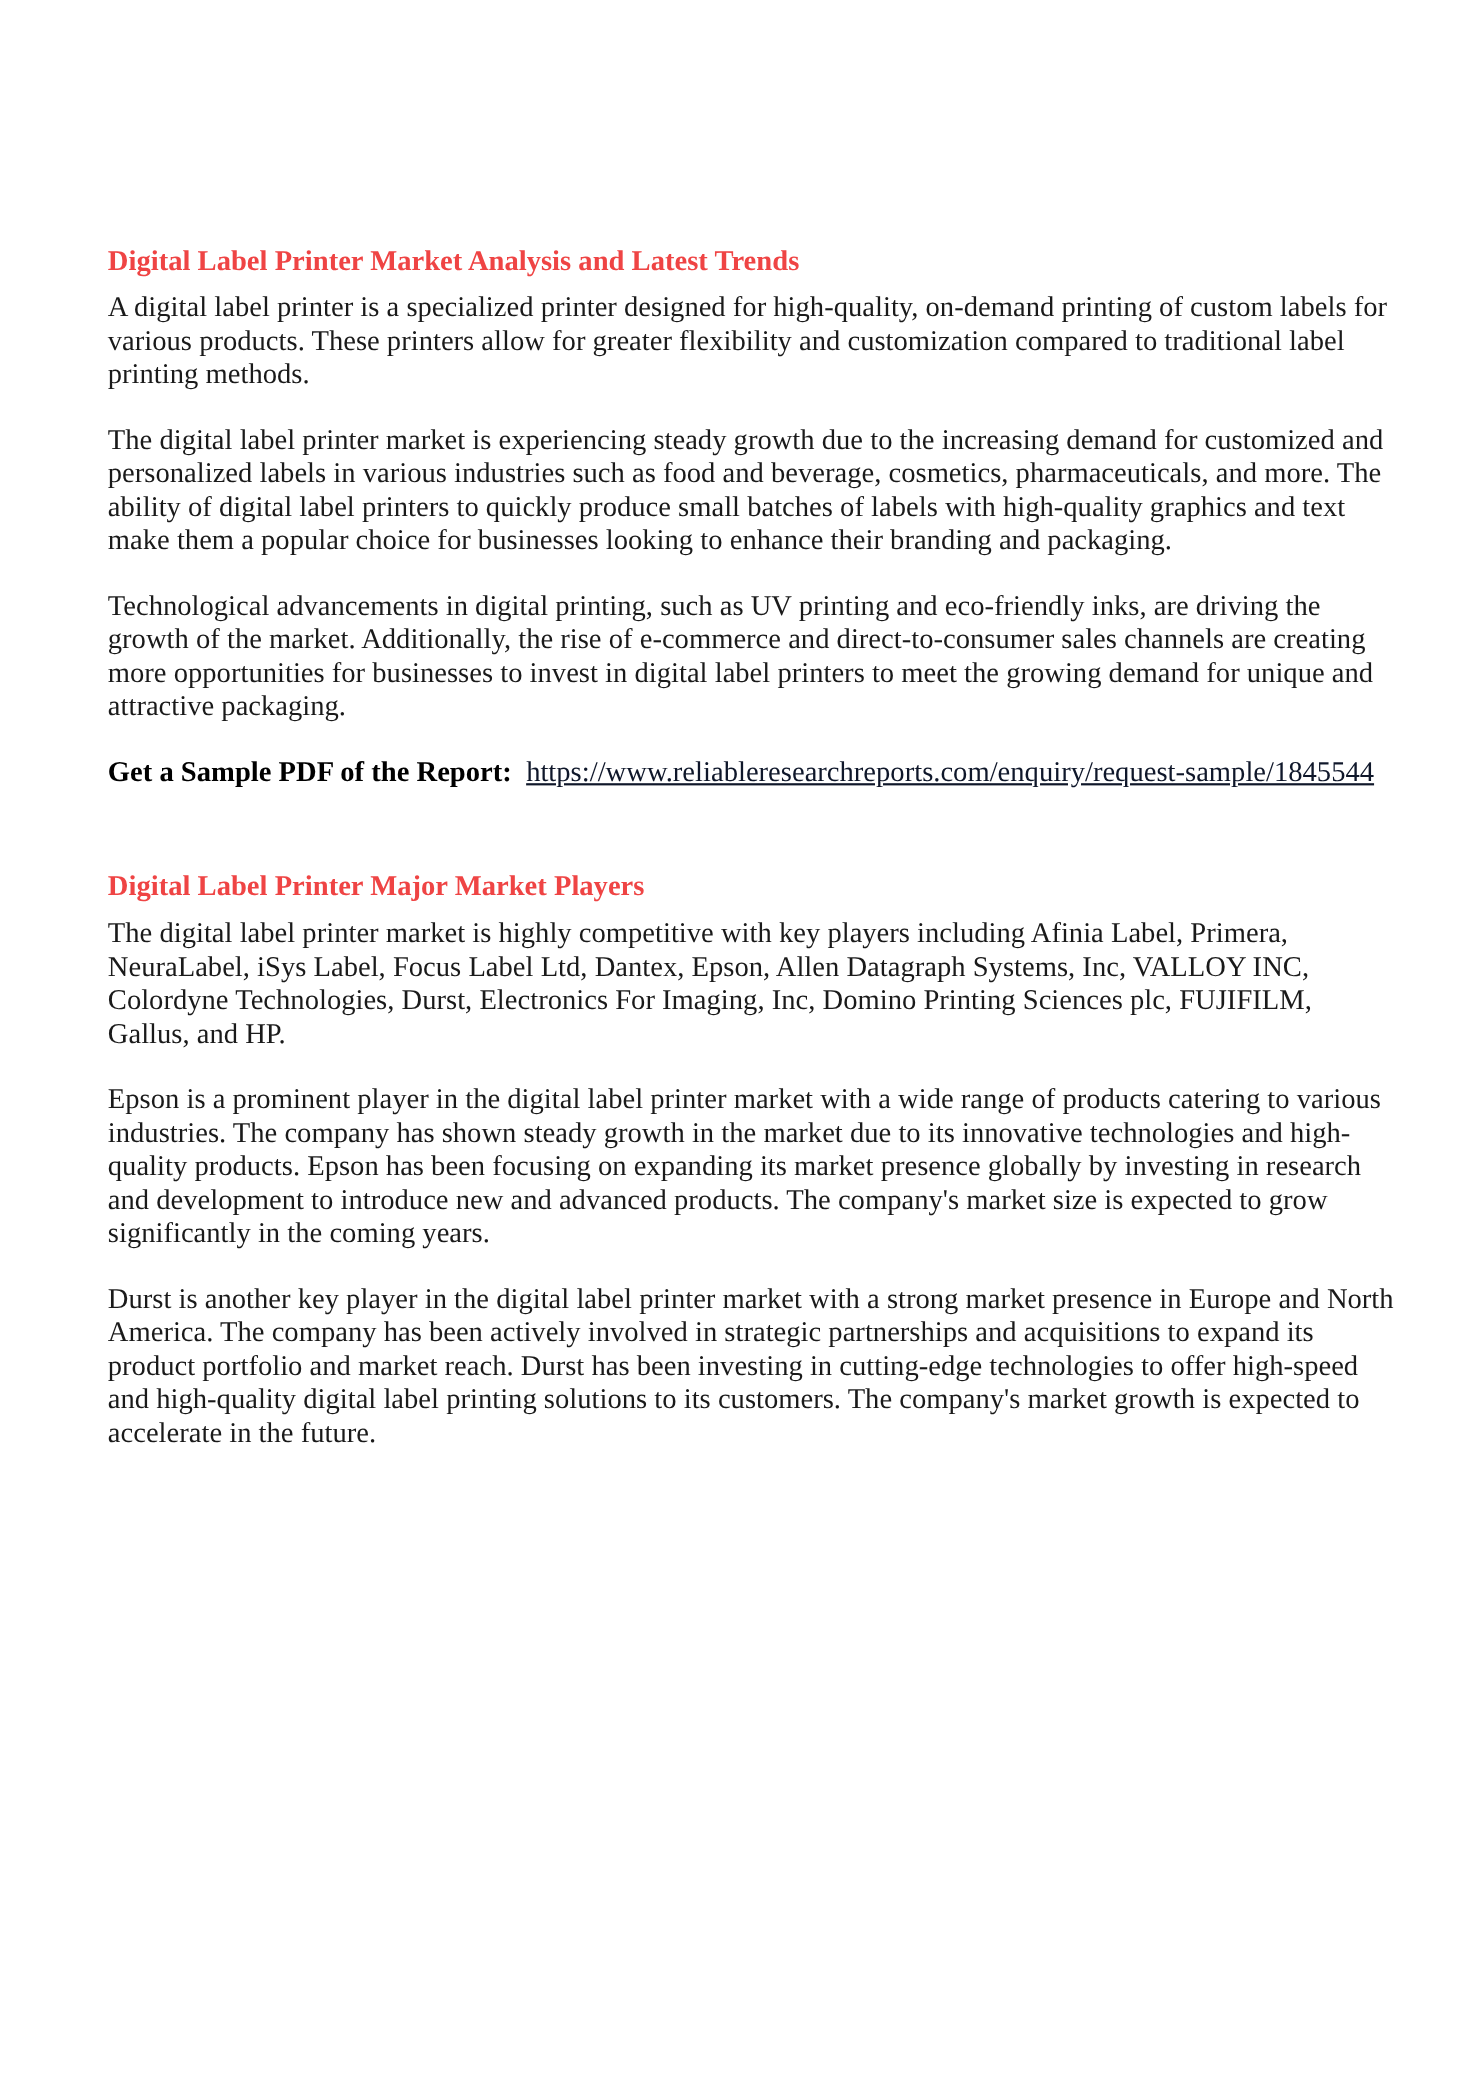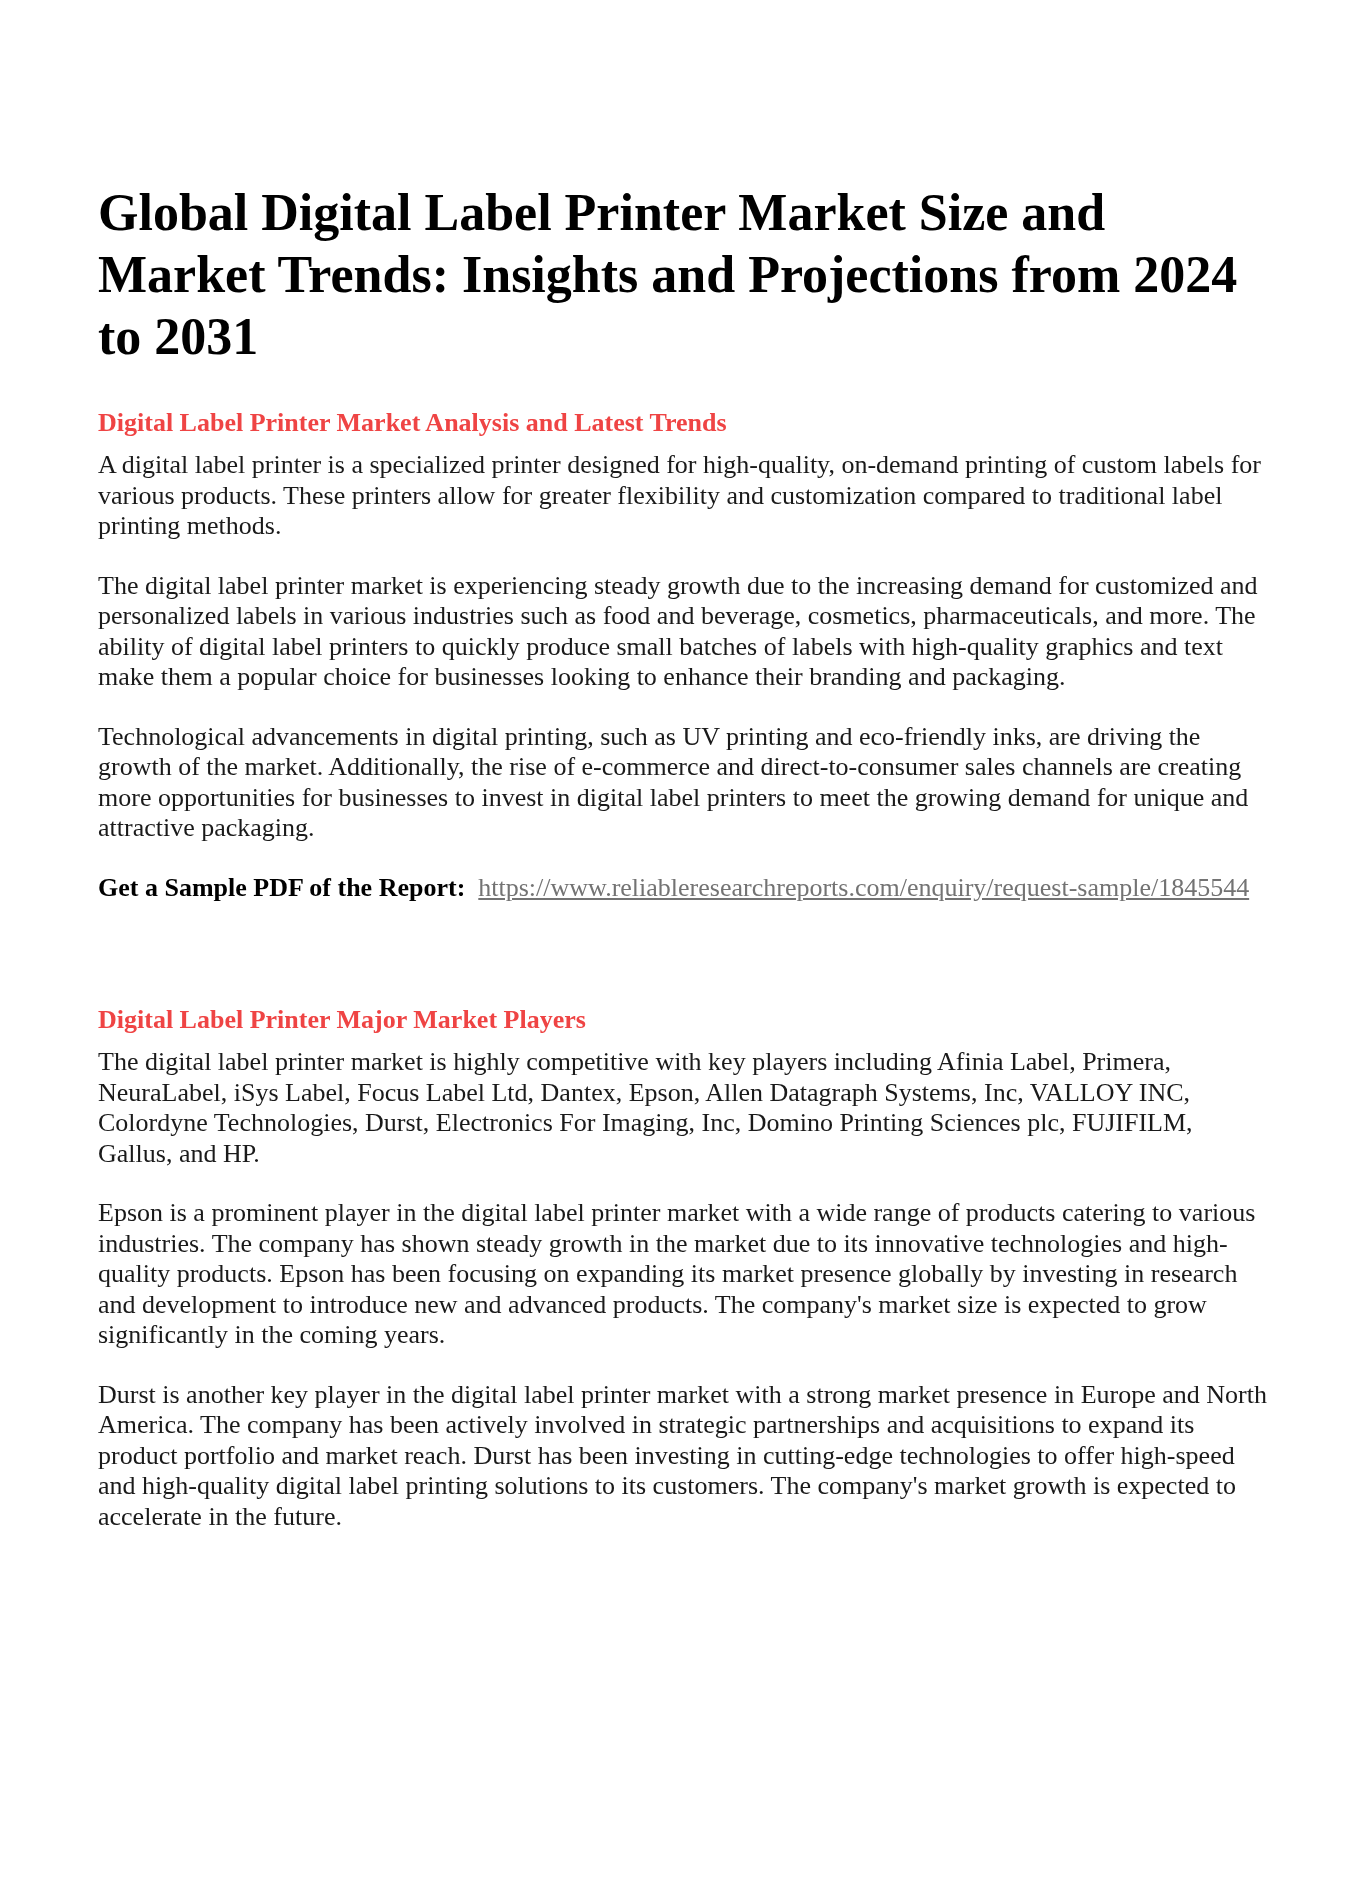--- a/index.html
+++ b/index.html
@@ -11,33 +11,32 @@
   h1 {
     font-family: "Liberation Serif", serif;
     font-weight: bold; font-size: 52px; line-height: 62px;
     margin: 0; color: #000;
   }
   h2 {
     font-family: "Liberation Serif", serif;
     font-weight: bold; font-size: 26px; line-height: 30px;
     margin: 40px 0 0 0; color: #ef4444;
   }
-  h2.players { margin-top: 102px; }
+  h2.players { margin-top: 74px; }
   p {
     font-size: 26px; line-height: 30.5px; margin: 29px 0 0 0;
   }
   p.first { margin-top: 12px; }
   .sample-label { font-weight: bold; color: #000; }
-  a.link { color: #737373; text-decoration: underline; margin-top: 13px; }
+  a.link { color: #0f172a; text-decoration: underline; margin-top: 13px; }
 </style>
 </head>
 <body>
 
 <div class="page">
-  <h1>Global Digital Label Printer Market Size and Market Trends: Insights and Projections from 2024 to 2031</h1>
 
   <h2>Digital Label Printer Market Analysis and Latest Trends</h2>
   <p class="first">A digital label printer is a specialized printer designed for high-quality, on-demand printing of custom labels for various products. These printers allow for greater flexibility and customization compared to traditional label printing methods.</p>
   <p>The digital label printer market is experiencing steady growth due to the increasing demand for customized and personalized labels in various industries such as food and beverage, cosmetics, pharmaceuticals, and more. The ability of digital label printers to quickly produce small batches of labels with high-quality graphics and text make them a popular choice for businesses looking to enhance their branding and packaging.</p>
   <p>Technological advancements in digital printing, such as UV printing and eco-friendly inks, are driving the growth of the market. Additionally, the rise of e-commerce and direct-to-consumer sales channels are creating more opportunities for businesses to invest in digital label printers to meet the growing demand for unique and attractive packaging.</p>
   <p>
     <span class="sample-label">Get a Sample PDF of the Report:</span>&nbsp;
     <a class="link" href="#">https://www.reliableresearchreports.com/enquiry/request-sample/1845544</a>
   </p>
 

